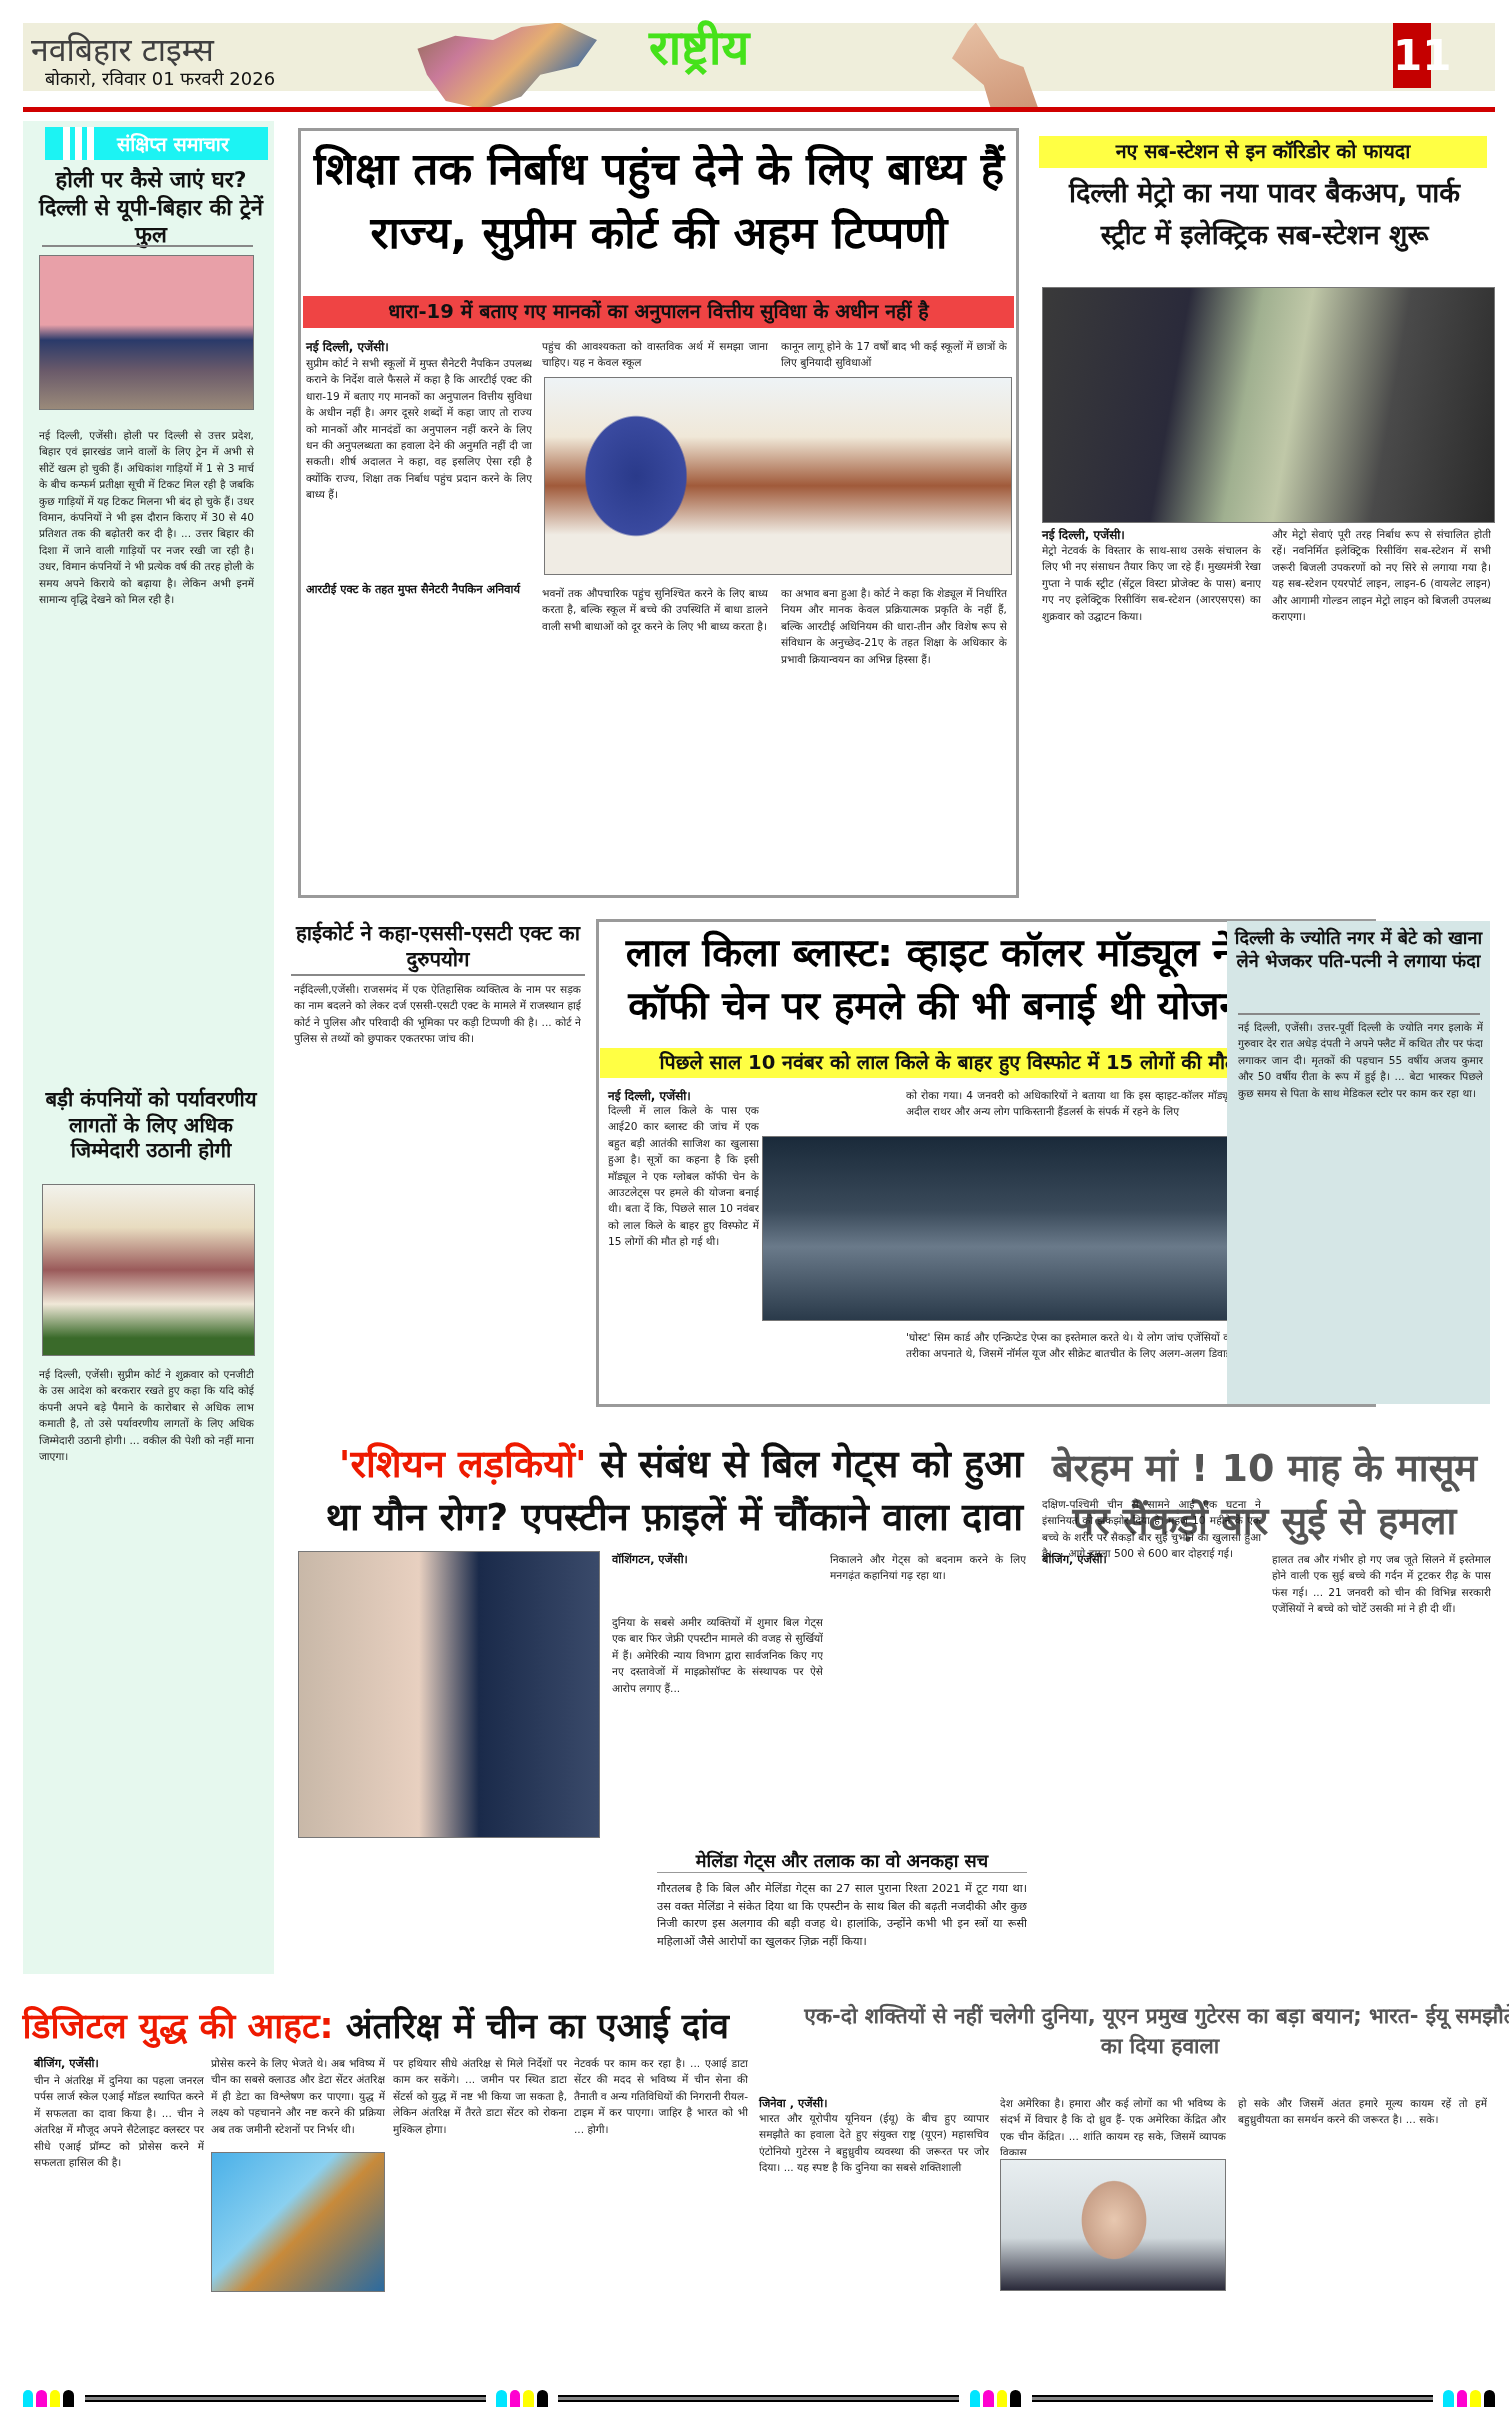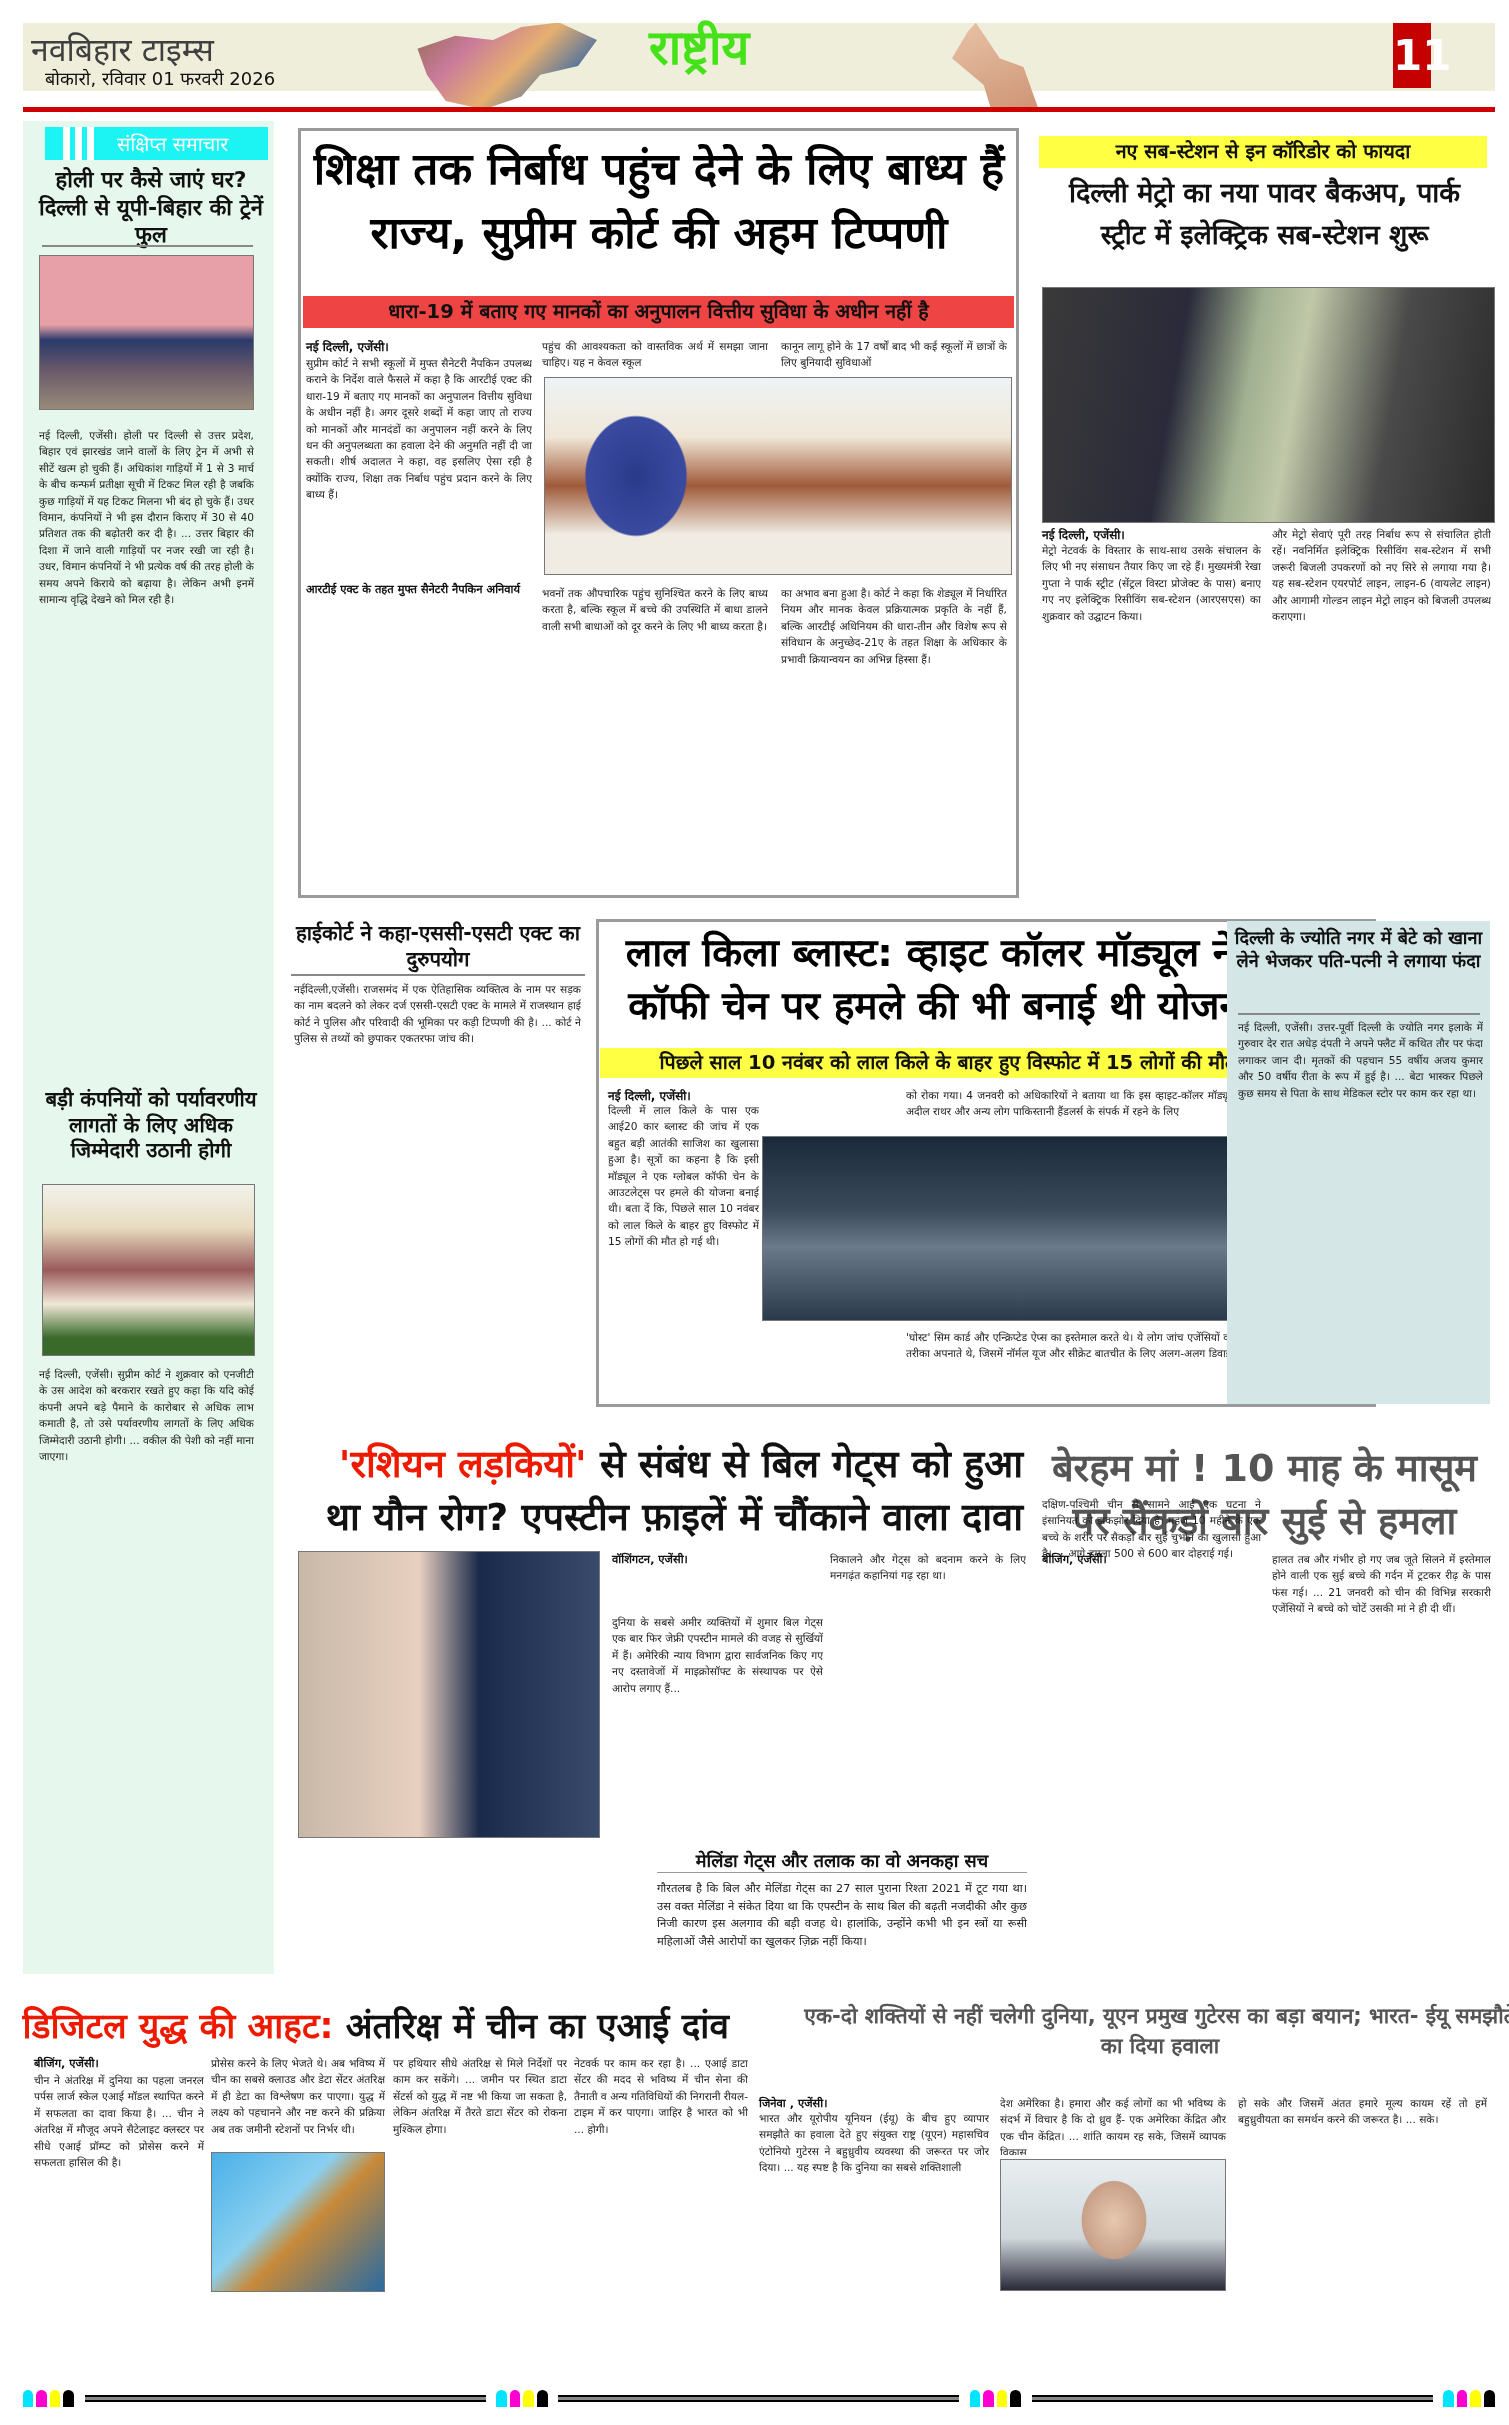--- a/index.html
+++ b/index.html
@@ -11,21 +11,21 @@
   .collage{left:408px;top:22.6px;width:189px;height:87px;background:linear-gradient(135deg,#8a6a4a,#c97a9a 30%,#e6b070 55%,#4a6fa0 80%,#222);clip-path:polygon(5% 30%,25% 15%,45% 20%,60% 5%,80% 0,100% 20%,90% 50%,70% 60%,60% 85%,40% 100%,20% 90%,10% 60%)}
   .section-title{left:649px;top:19px;font-size:48px;font-weight:bold;color:#45e21a;line-height:1.2}
   .statue{left:944px;top:22.6px;width:159px;height:89px;background:linear-gradient(160deg,#e9c4a8,#c88a6a);clip-path:polygon(20% 0,35% 40%,50% 50%,60% 100%,30% 100%,25% 70%,5% 40%,15% 10%)}
   .pagenum{left:1393px;top:22.6px;width:38px;height:65px;background:#c40000;color:#fff;font-size:42px;font-weight:bold;text-align:center;line-height:65px}
   .redrule{left:22.6px;top:107px;width:1472px;height:5.3px;background:#d00000}
 
   
   .leftcol{left:22.6px;top:121px;width:251px;height:1853px;background:#e6f8ee}
   .brief-tag{left:45px;top:127px;width:223px;height:33px;background:#1cf3f3}
   .brief-bars{left:63px;top:127px;width:36px;height:33px;background:repeating-linear-gradient(90deg,#fff 0 7.5px,transparent 7.5px 12px)}
-  .brief-label{left:117px;top:130px;font-size:19.6px;font-weight:normal;color:#fff}
+  .brief-label{left:117px;top:130px;font-size:19.6px;font-weight:bold;color:#fff}
   .hd-black{font-weight:bold;color:#111;text-align:center;line-height:1.25}
   .body{font-size:10.6px;line-height:1.55;text-align:justify;color:#222}
   .photo{background:#999;border:0.8px solid #777}
   .rule{height:1.5px;background:#888}
 
   .boxed{border:3.8px solid #9a9a9a;background:#fff}
   .bigheadline{font-size:44px;font-weight:bold;text-align:center;line-height:1.45;color:#000}
   .deck-blue{background:#ef4444;font-size:19.6px;font-weight:bold;text-align:center;color:#111;line-height:32px}
   .deck-yellow{background:#ffff44;font-size:19.6px;font-weight:bold;text-align:center;color:#111;line-height:30px}
   .right-panel{background:#d5e6e6}

